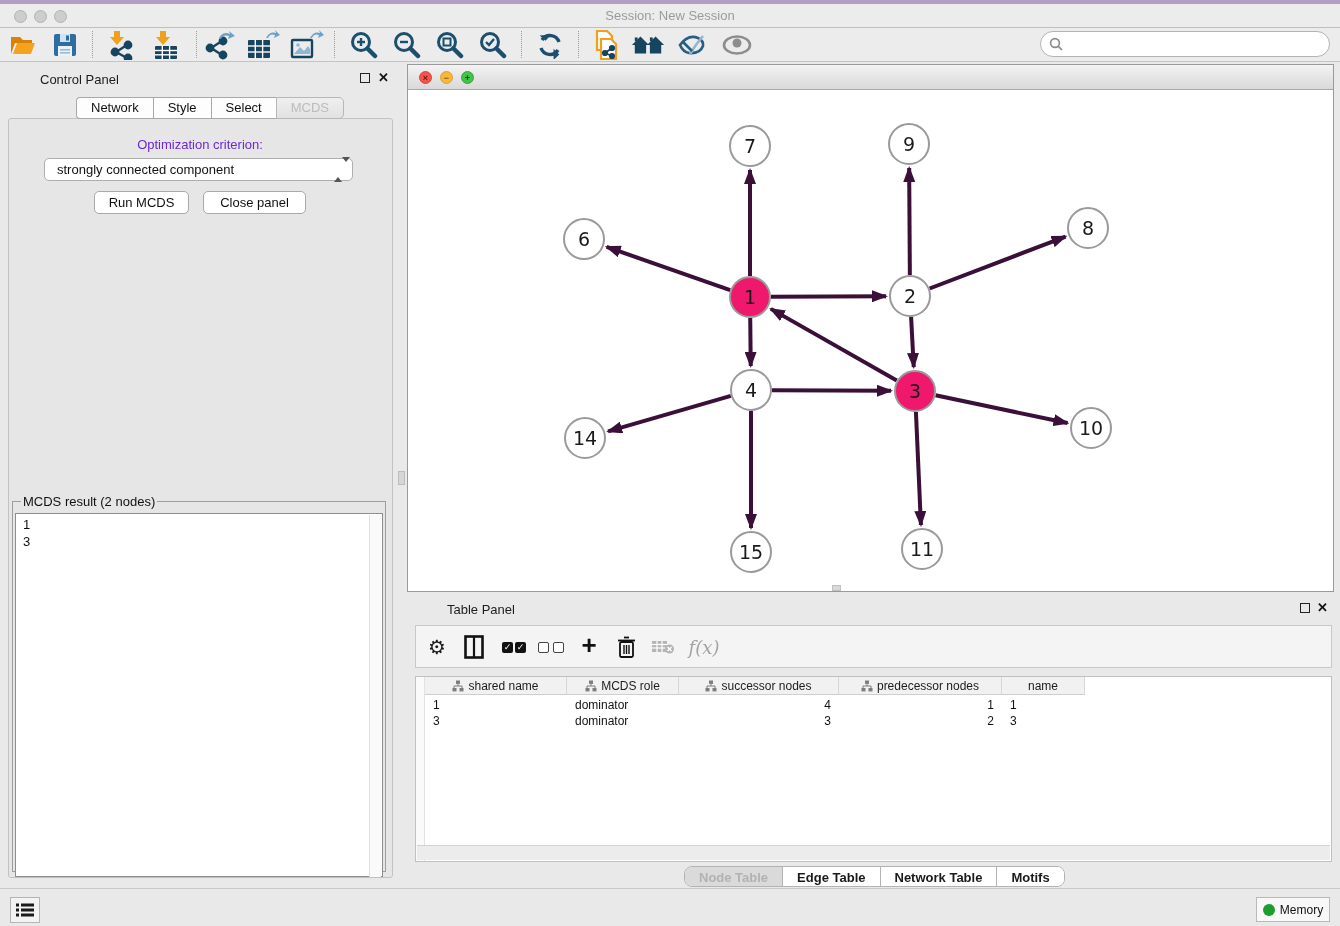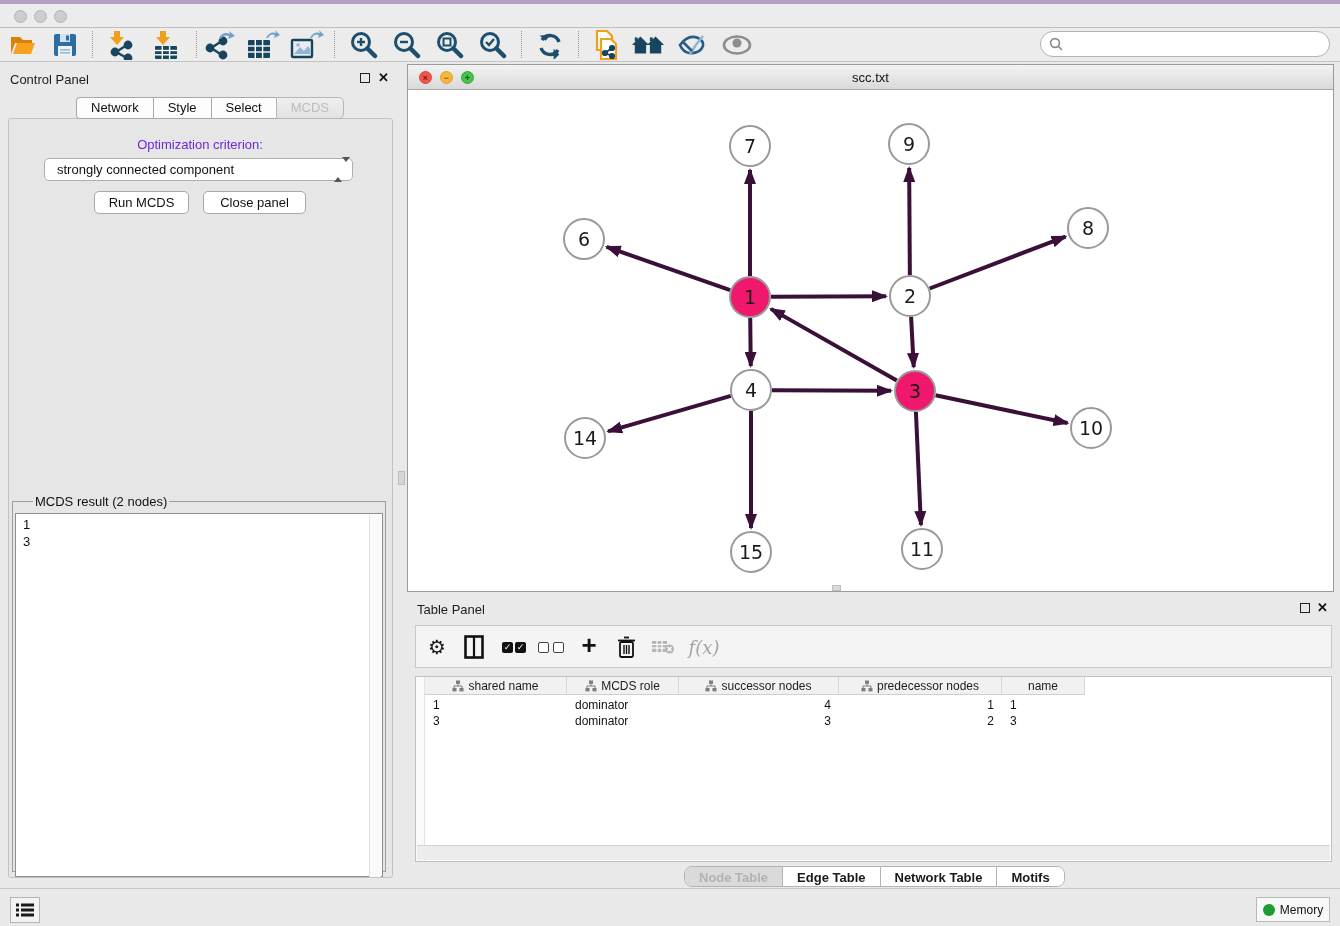--- a/index.html
+++ b/index.html
@@ -15,36 +15,36 @@
   .tl-gray { background:#cdcdcd; border:1px solid #b3b3b3; }
 
   
   .toolbar { left:0; top:28px; width:1340px; height:34px; background:#ececec; border-bottom:1px solid #c4c4c4; }
   .tool { position:absolute; top:2px; width:34px; height:30px; display:flex; align-items:center; justify-content:center; }
   .tsep { position:absolute; top:3px; width:0; height:27px; border-left:1px dotted #9a9a9a; }
   .searchbox { position:absolute; left:1040px; top:3px; width:290px; height:26px; background:#fff; border:1px solid #b3b3b3; border-radius:13px; display:flex; align-items:center; padding-left:8px; }
 
   
   .cp-head { left:8px; top:70px; width:385px; height:22px; }
-  .panel-title { font-size:13px; color:#1d1d1d; }
+  .panel-title { font-size:13px; color:#1d1d1d;margin-left:30px; }
   .float-box { position:absolute; top:3px; width:10px; height:10px; border:1.5px solid #222; }
   .close-x { position:absolute; top:0px; font-size:13px; font-weight:bold; color:#111; }
   .cp-tabs { left:76px; top:97px; height:22px; display:flex; }
   .seg { border:1px solid #a8a8a8; background:#fdfdfd; color:#111; font-size:13px; padding:2px 14px 0; height:22px; border-right:none; }
   .seg:first-child { border-radius:4px 0 0 4px; }
   .seg-disabled { background:linear-gradient(#efefef,#e2e2e2); color:#bcbcbc; border:1px solid #b7b7b7; border-radius:0 5px 5px 0; }
   .cp-body { left:8px; top:118px; width:385px; height:760px; background:#e6e6e6; border:1px solid #c2c2c2; border-radius:3px; }
   .opt-label { left:0; top:137px; width:400px; text-align:center; font-size:13px; color:#6d28d9; }
   .dropdown { left:44px; top:158px; width:309px; height:23px; background:#fff; border:1px solid #aeaeae; border-radius:5px; font-size:13px; color:#111; display:flex; align-items:center; padding-left:12px; }
   .stepper { position:absolute; right:6px; top:3px; width:12px; height:16px; }
   .stepper .up { width:0; height:0; border-left:4px solid transparent; border-right:4px solid transparent; border-bottom:5px solid #555; margin:1px auto 2px; }
   .stepper .dn { width:0; height:0; border-left:4px solid transparent; border-right:4px solid transparent; border-top:5px solid #555; margin:0 auto; }
   .cp-btn { position:absolute; top:191px; height:23px; background:#fff; border:1px solid #a9a9a9; border-radius:5px; font-size:13px; color:#111; text-align:center; padding-top:3px; }
   .result-fieldset { left:12px; top:494px; width:374px; height:378px; border:1px solid #9e9e9e; }
-  .result-fieldset legend { font-size:13px; color:#111; margin-left:20px; padding:0 2px; }
+  .result-fieldset legend { font-size:13px; color:#111; margin-left:8px; padding:0 2px; }
   .result-area { position:absolute; left:2px; top:4px; width:368px; height:364px; background:#fff; border:1px solid #8e8e8e; font-size:13px; color:#111; padding:2px 0 0 7px; line-height:17px; white-space:pre-line; }
   .result-scroll { position:absolute; right:1px; top:1px; width:12px; height:362px; background:#fafafa; border-left:1px solid #e0e0e0; }
 
   
   .divider-handle { left:398px; top:471px; width:7px; height:14px; background:#d6d6d6; border:1px solid #bdbdbd; }
 
   
   .netwin { left:407px; top:64px; width:927px; height:528px; border:1px solid #9a9a9a; background:#fff; }
   .netwin-titlebar { position:absolute; left:0; top:0; width:100%; height:25px; background:linear-gradient(#f3f3f3,#d9d9d9); border-bottom:1px solid #a8a8a8; }
   .netwin-title { position:absolute; left:0; right:0; top:5px; text-align:center; font-size:13px; color:#111; }
@@ -84,20 +84,21 @@
   svg text { font-family:"DejaVu Sans", sans-serif; }
 </style>
 </head>
 <body>
 
 <div class="abs purple-edge"></div>
 <div class="abs titlebar">
   <span class="tl tl-gray" style="left:14px"></span>
   <span class="tl tl-gray" style="left:34px"></span>
   <span class="tl tl-gray" style="left:54px"></span>
+  <div class="title">Session: New Session</div>
 </div>
 
 <div class="abs toolbar">
   <div class="tool" style="left:6px">
     <svg width="28" height="26" viewBox="0 0 28 26">
         <path d="M2 22 V5 h9 l3 3 h9 v3 H6 Z" fill="#d9820a"></path>
         <path d="M4 22 L8 11 h18 l-4 11 Z" fill="#f6a21e"></path>
       </svg>
   </div>
   <div class="tool" style="left:48px">
@@ -280,21 +281,20 @@
     <div class="result-scroll"></div>
   </div>
 </fieldset>
 <div class="abs divider-handle"></div>
 
 <div class="abs netwin">
   <div class="netwin-titlebar">
     <span class="tl2 tl-red" style="left:11px">×</span>
     <span class="tl2 tl-yellow" style="left:32px">−</span>
     <span class="tl2 tl-green" style="left:53px">+</span>
-    <div class="netwin-title">scc.txt</div>
   </div>
   <svg id="network-svg" class="net-canvas" width="925" height="501" viewBox="0 0 925 501">
     <defs>
       <marker id="arrow" viewBox="0 0 16 12" refX="14" refY="6" markerWidth="16" markerHeight="12" orient="auto" markerUnits="userSpaceOnUse">
         <path id="arrow-path" d="M0,0 L16,6 L0,12 Z" fill="#3B1038"></path>
       </marker>
     </defs>
   <line x1="342" y1="186" x2="342" y2="80" stroke="#3B1038" stroke-width="4" marker-end="url(#arrow)"></line>
       <line x1="322.1752536154717" y1="200.07328138371903" x2="198.65685301088945" y2="156.91624984717825" stroke="#3B1038" stroke-width="4" marker-end="url(#arrow)"></line>
       <line x1="362.9995898557659" y1="206.86875256340147" x2="478.0004687362675" y2="206.1499970703983" stroke="#3B1038" stroke-width="4" marker-end="url(#arrow)"></line>

